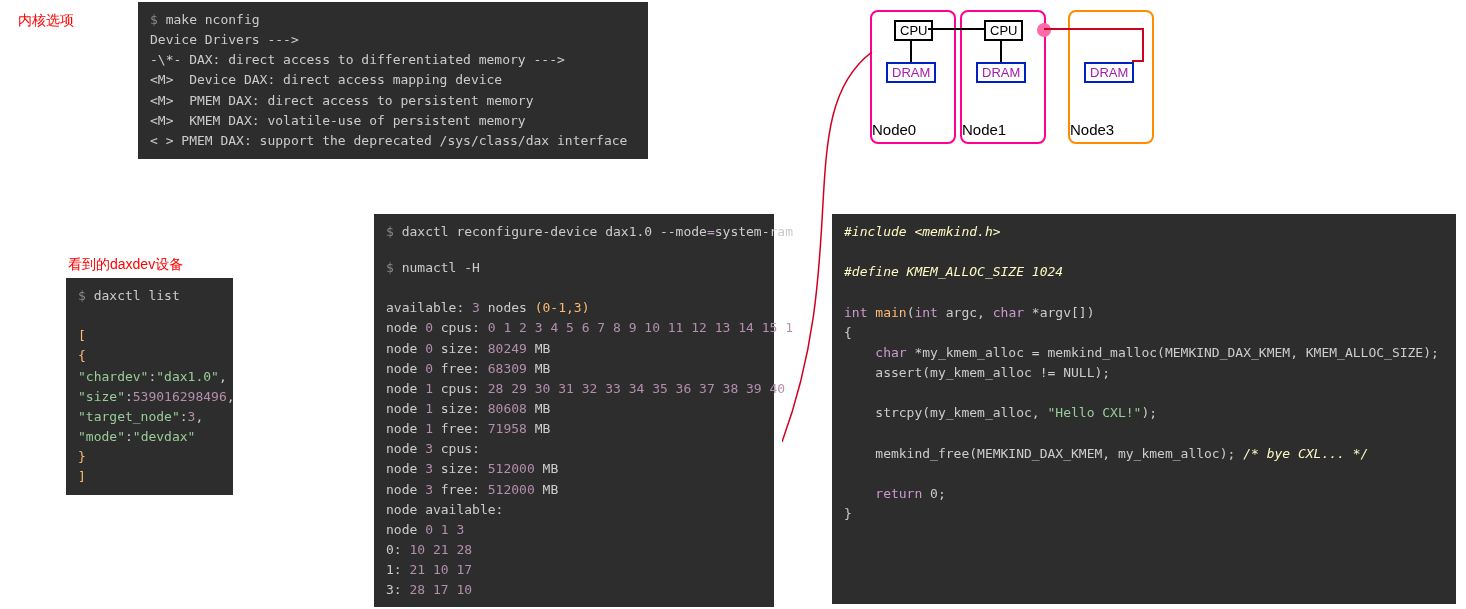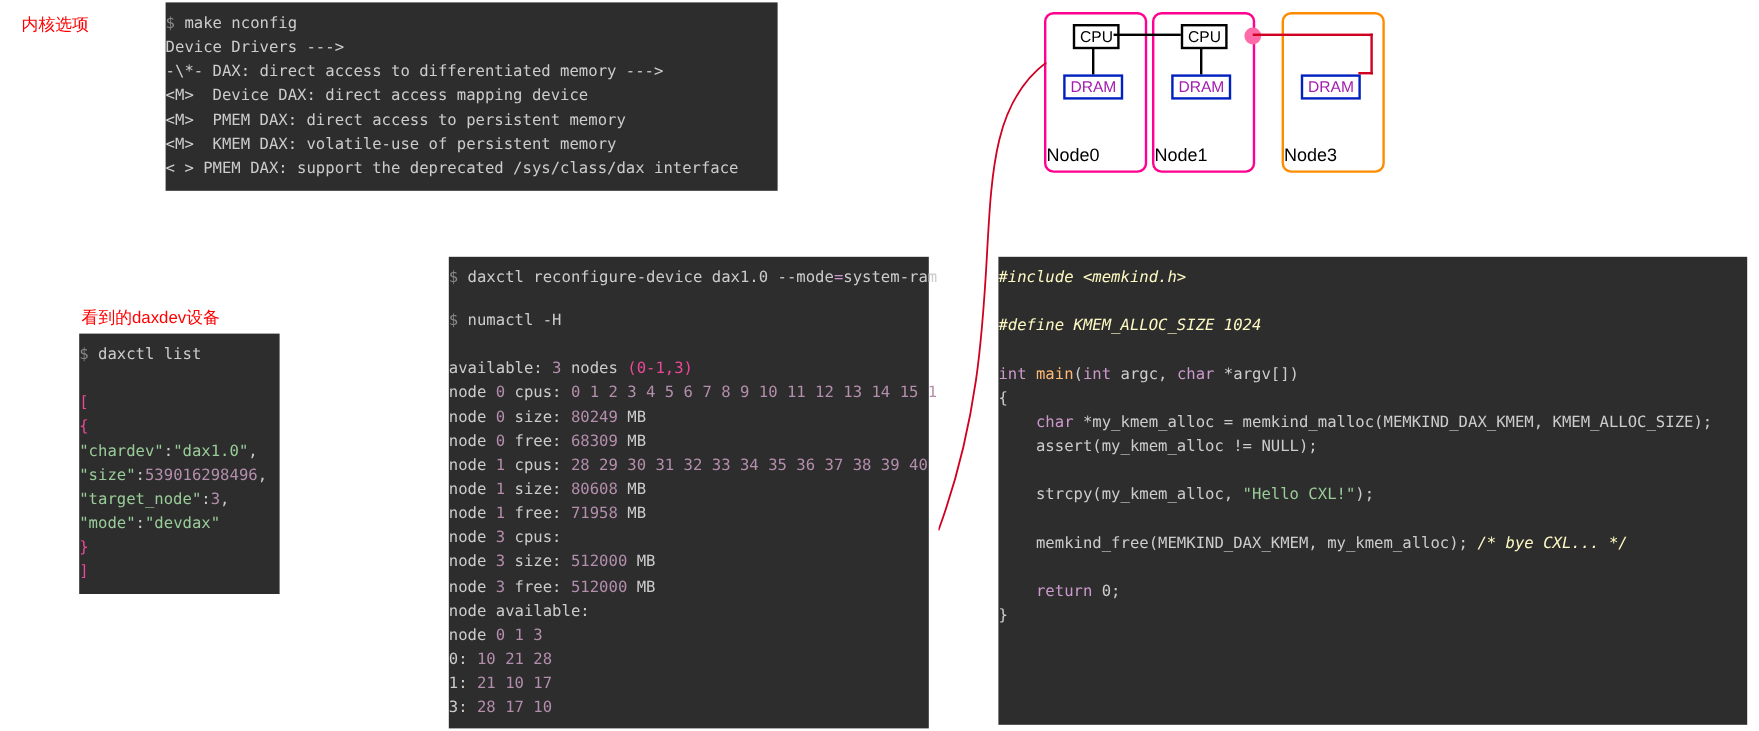--- a/index.html
+++ b/index.html
@@ -1,23 +1,23 @@
 <!DOCTYPE html>
 <html><head>
 <meta charset="utf-8">
 <style>
   html,body{margin:0;padding:0;background:#fff;font-family:sans-serif;width:1466px;height:609px;overflow:hidden}
-  .term{background:#2d2d2d;color:#ccc;font-family:Consolas,Menlo,monospace;font-size:13px;line-height:1.55;padding:8px 0;box-sizing:border-box;white-space:pre}
+  .term{background:#2d2d2d;color:#ccc;font-family:Consolas,Menlo,monospace;font-size:13px;line-height:1.55;padding:8px 12px;box-sizing:border-box;white-space:pre}
   .term .dim{color:#888}
   .term .str{color:#99cc99}
   .term .num{color:#b48ead}
   .term .kw{color:#cc99cc}
   .term .fn{color:#fdba74}
   .term .cm{color:#fef9c3;font-style:italic}
-  .term .br{color:#ec4899}
+  .term .br{color:#fdba74}
   .cap{color:#ff0000;font-weight:normal;font-size:14px;position:absolute}
   #cap1{top:12px;left:18px}
   #cap2{top:256px;left:68px}
   #cap3{top:234px;left:474px}
   #cap4{top:310px;left:1168px}
   #cap4b{top:328px;left:1168px}
   
   #t1{position:absolute;top:2px;left:138px;width:510px}
   #t2{position:absolute;top:278px;left:66px;width:167px}
   #t3{position:absolute;top:214px;left:374px;width:400px}

